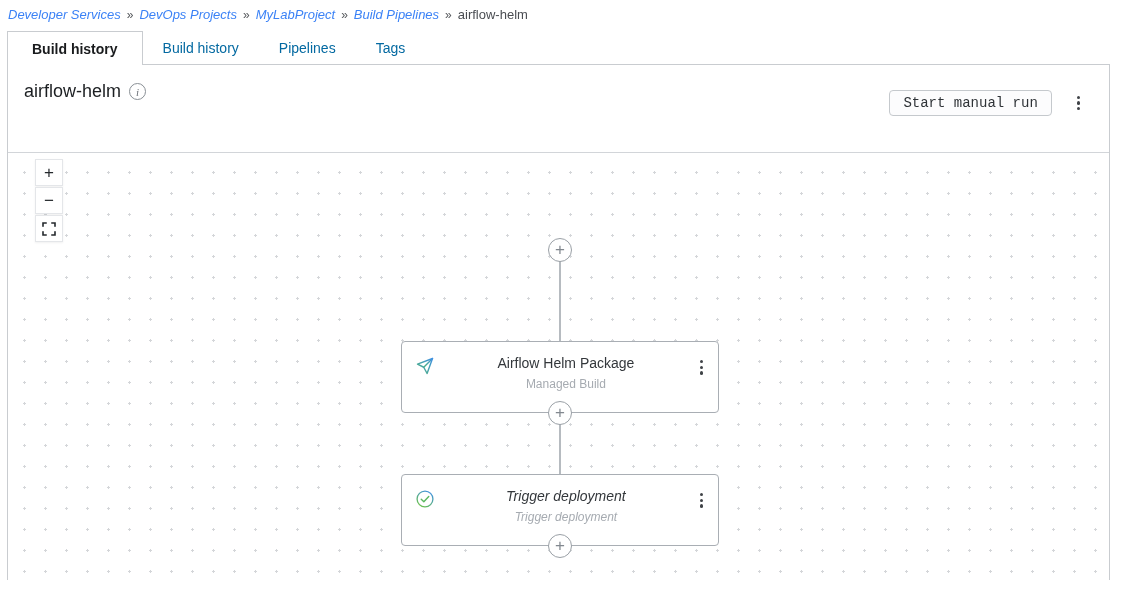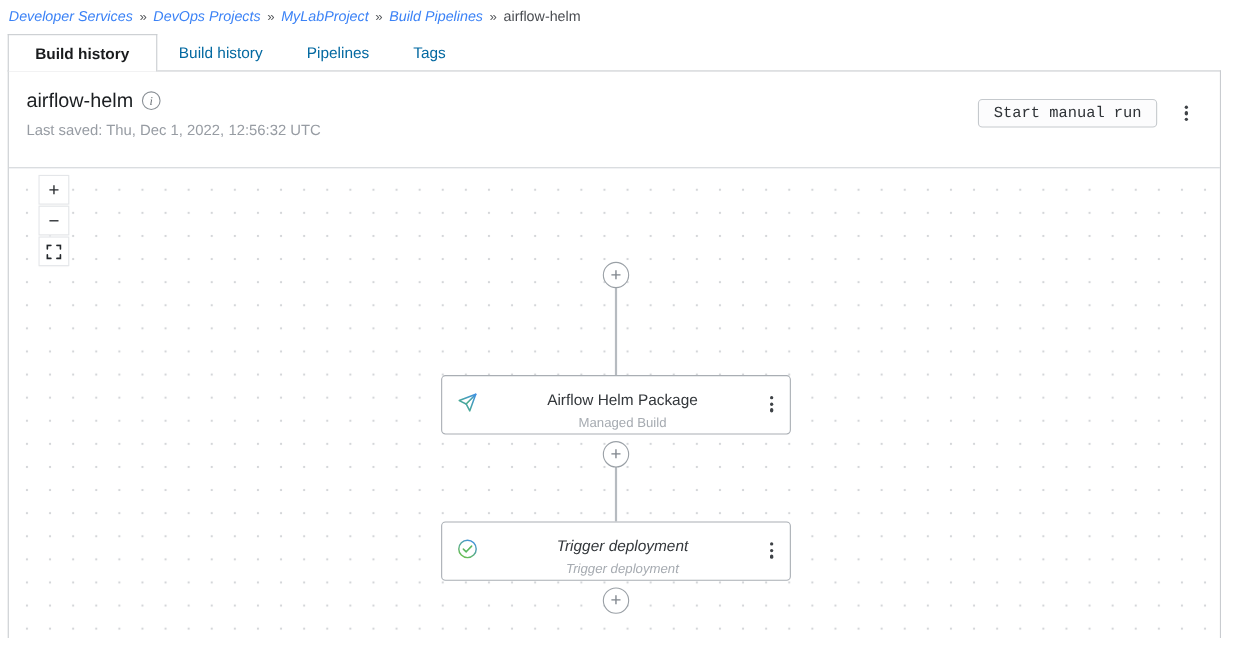--- a/index.html
+++ b/index.html
@@ -38,21 +38,21 @@
             background-size:21px 21px; background-position:6px 9px; }
 
   .zoom-controls { position:absolute; left:27px; top:6px; display:flex; flex-direction:column; gap:1px; z-index:5; }
   .zoom-btn { width:28px; height:27px; background:#fff; border:1px solid #e4e6e9; box-shadow:0 1px 2px rgba(0,0,0,.06);
               display:flex; align-items:center; justify-content:center; font-size:17px; color:#24282c; cursor:pointer; }
 
   .connector { position:absolute; width:2px; background:#b6bbc0; left:551px; z-index:0; }
   .plus-node { position:absolute; width:24px; height:24px; border:1.5px solid #9aa0a6; border-radius:50%; background:#fff;
                color:#82888f; font-size:17px; line-height:20px; display:flex; align-items:center; justify-content:center; cursor:pointer; z-index:2; }
 
-  .stage-card { position:absolute; left:393px; width:318px; height:54px; background:#fff; border:1px solid #a9aeb4; border-radius:4px;
+  .stage-card { position:absolute; left:393px; width:318px; height:72px; background:#fff; border:1px solid #a9aeb4; border-radius:4px;
                 display:flex; align-items:flex-start; padding:12px 12px 0 13px; cursor:pointer; z-index:1; }
   .stage-icon { width:20px; height:20px; flex:0 0 auto; margin-top:2px; }
   .stage-text { flex:1 1 auto; text-align:center; padding:0 4px; }
   .stage-title { font-size:14px; color:#33373b; line-height:19px; }
   .stage-subtitle { font-size:12px; color:#a6abb1; line-height:19px; margin-top:2px; }
 </style>
 </head>
 <body>
 
 <svg width="0" height="0" style="position:absolute">
@@ -88,21 +88,20 @@
 </div>
 
 <div class="panel">
 
   <div class="panel-header">
     <div>
       <div class="title-row">
         <span class="page-title">airflow-helm</span>
         <span class="info-icon">i</span>
       </div>
-      <div class="last-saved">Last saved: Thu, Dec 1, 2022, 12:56:32 UTC</div>
     </div>
     <div class="header-right">
       <button class="btn">Start manual run</button>
       <div class="kebab">
           <i></i>
           <i></i>
           <i></i>
         </div>
     </div>
   </div>

